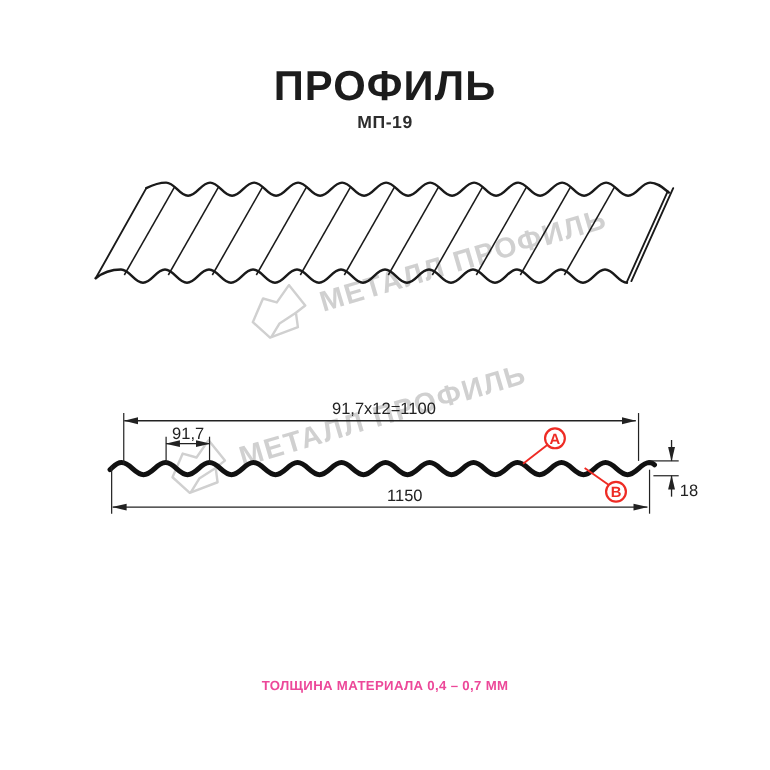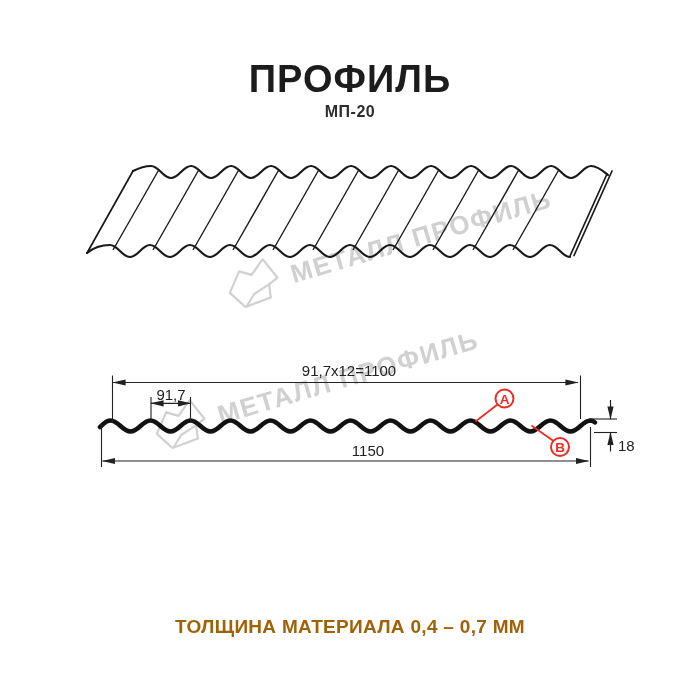--- a/index.html
+++ b/index.html
@@ -10,21 +10,21 @@
   .title{
     position:absolute;top:58px;left:0;width:700px;text-align:center;
     font-size:38px;font-weight:bold;color:#1c1c1c;letter-spacing:1px;z-index:3;
   }
   .subtitle{
     position:absolute;top:103px;left:0;width:700px;text-align:center;
     font-size:16px;font-weight:bold;color:#2d2d2d;letter-spacing:.5px;z-index:3;
   }
   .footer{
     position:absolute;top:616px;left:0;width:700px;text-align:center;
-    font-size:19px;font-weight:600;color:#a16207;letter-spacing:.3px;z-index:3;
+    font-size:12px;font-weight:600;color:#ec4899;letter-spacing:.3px;z-index:3;
   }
   .watermark{
     position:absolute;display:flex;align-items:center;gap:10px;
     color:#c8c8c8;opacity:.85;font-weight:bold;font-size:26px;letter-spacing:1.5px;
     white-space:nowrap;transform:rotate(-16.5deg);transform-origin:0 50%;
     z-index:0;height:54px;user-select:none;
   }
   .watermark svg{flex:0 0 auto;}
   #art{position:absolute;left:0;top:0;z-index:1;}
   .edge{fill:none;stroke:#1a1a1a;stroke-width:2.2;stroke-linecap:round;}
@@ -52,21 +52,21 @@
 
 <div class="watermark" style="left:153px;top:408px;">
   <svg width="58" height="48" viewBox="0 0 58 46">
     <polygon points="4,23 19,5 30,12 45,0 54,22 44,26 42,39 15,41" fill="none" stroke="#c8c8c8" stroke-width="2.2" stroke-linejoin="round"></polygon>
     <polyline points="44,26 27,31 16,41" fill="none" stroke="#c8c8c8" stroke-width="2.2" stroke-linejoin="round"></polyline>
   </svg>
   <span>МЕТАЛЛ ПРОФИЛЬ</span>
 </div>
 
 <div class="title">ПРОФИЛЬ</div>
-<div class="subtitle">МП-20</div>
+<div class="subtitle">МП-19</div>
 
 <svg id="art" width="700" height="700" viewBox="0 0 700 700">
   <defs>
     <marker id="ar" viewBox="0 0 11 8" refX="10.5" refY="4" markerWidth="11" markerHeight="8" orient="auto-start-reverse">
       <path d="M0,1.4 L11,4 L0,6.6 z"></path>
     </marker>
   </defs>
 
   <g>
     <path class="edge" d="M 133 171 C 139 168 144 166 151 166 c 8 0 12 12 20 12 c 8 0 12 -12 20 -12 c 8 0 12 12 20 12 c 8 0 12 -12 20 -12 c 8 0 12 12 20 12 c 8 0 12 -12 20 -12 c 8 0 12 12 20 12 c 8 0 12 -12 20 -12 c 8 0 12 12 20 12 c 8 0 12 -12 20 -12 c 8 0 12 12 20 12 c 8 0 12 -12 20 -12 c 8 0 12 12 20 12 c 8 0 12 -12 20 -12 c 8 0 12 12 20 12 c 8 0 12 -12 20 -12 c 8 0 12 12 20 12 c 8 0 12 -12 20 -12 c 8 0 12 12 20 12 c 8 0 12 -12 20 -12 c 8 0 12 12 20 12 c 8 0 12 -12 20 -12 c 7 0 12 5 17 9"></path>

